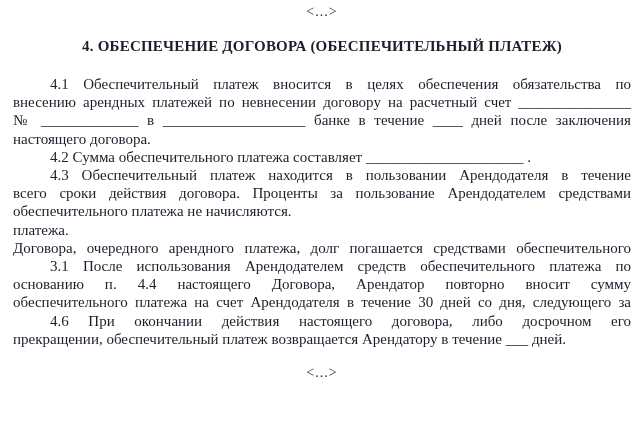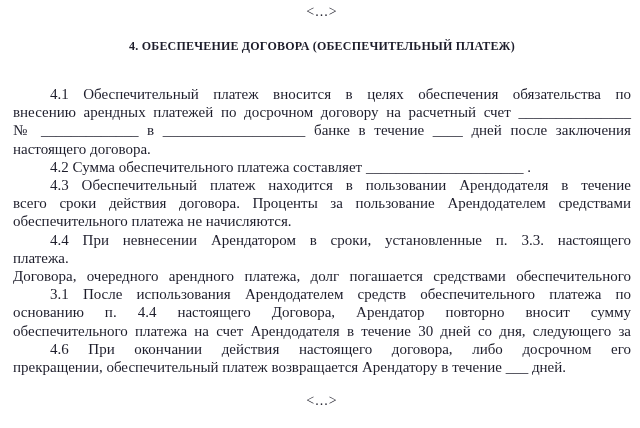--- a/index.html
+++ b/index.html
@@ -26,28 +26,28 @@
     font-size: 14px;
     line-height: 16px;
     color: #2a2a35;
     letter-spacing: 1px;
   }
   .marker.bottom {
     margin-top: 17px;
   }
   .heading {
     margin: 17px 0 0 0;
-    font-size: 12px;
+    font-size: 15px;
     font-weight: bold;
     text-align: center;
     letter-spacing: 0.2px;
     line-height: 19px;
   }
   .bodytext {
-    margin-top: 29px;
+    margin-top: 19px;
     font-size: 15px;
   }
   .line {
     line-height: 18.2px;
     white-space: normal;
   }
   
   .j {
     text-align: justify;
     text-align-last: justify;
@@ -64,37 +64,36 @@
 <div class="page">
 
   <div class="marker top">&lt;...&gt;</div>
 
   <h1 class="heading">4. ОБЕСПЕЧЕНИЕ ДОГОВОРА (ОБЕСПЕЧИТЕЛЬНЫЙ ПЛАТЕЖ)</h1>
 
   <div class="bodytext">
 
     <div class="para">
       <div class="line j ind">4.1 Обеспечительный платеж вносится в целях обеспечения обязательства по</div>
-      <div class="line j">внесению арендных платежей по досрочном договору на расчетный счет _______________</div>
+      <div class="line j">внесению арендных платежей по невнесении договору на расчетный счет _______________</div>
       <div class="line j">№ _____________ в ___________________ банке в течение ____ дней после заключения</div>
       <div class="line">настоящего договора.</div>
     </div>
 
     <div class="para">
       <div class="line ind">4.2 Сумма обеспечительного платежа составляет _____________________ .</div>
     </div>
 
     <div class="para">
       <div class="line j ind">4.3 Обеспечительный платеж находится в пользовании Арендодателя в течение</div>
       <div class="line j">всего сроки действия договора. Проценты за пользование Арендодателем средствами</div>
       <div class="line">обеспечительного платежа не начисляются.</div>
     </div>
 
     <div class="para">
-      <div class="line j ind">4.4 При невнесении Арендатором в сроки, установленные п. 3.3. настоящего</div>
       <div class="line">платежа.</div>
       <div class="line j">Договора, очередного арендного платежа, долг погашается средствами обеспечительного</div>
     </div>
 
     <div class="para">
       <div class="line j ind">3.1 После использования Арендодателем средств обеспечительного платежа по</div>
       <div class="line j">основанию п. 4.4 настоящего Договора, Арендатор повторно вносит сумму</div>
       <div class="line j">обеспечительного платежа на счет Арендодателя в течение 30 дней со дня, следующего за</div>
     </div>
 

